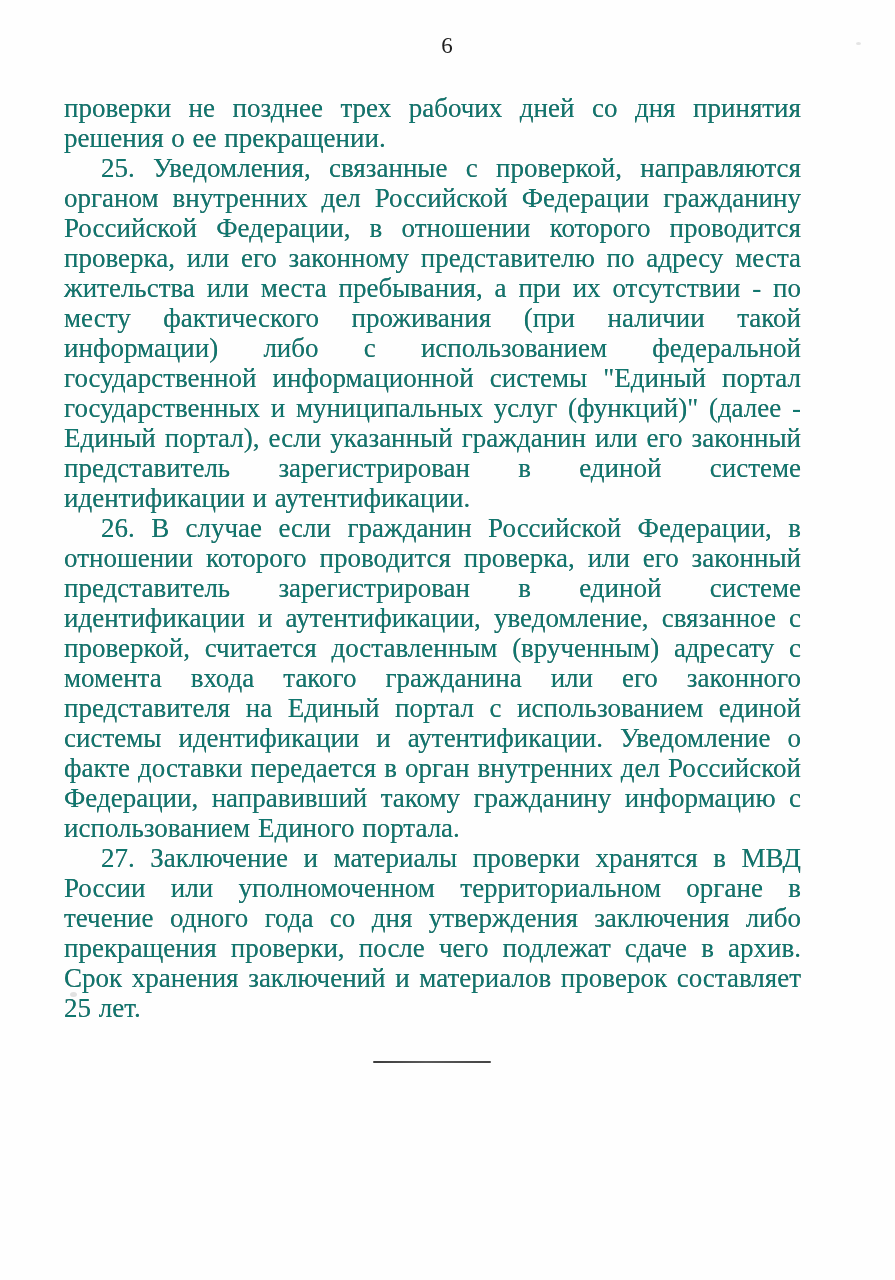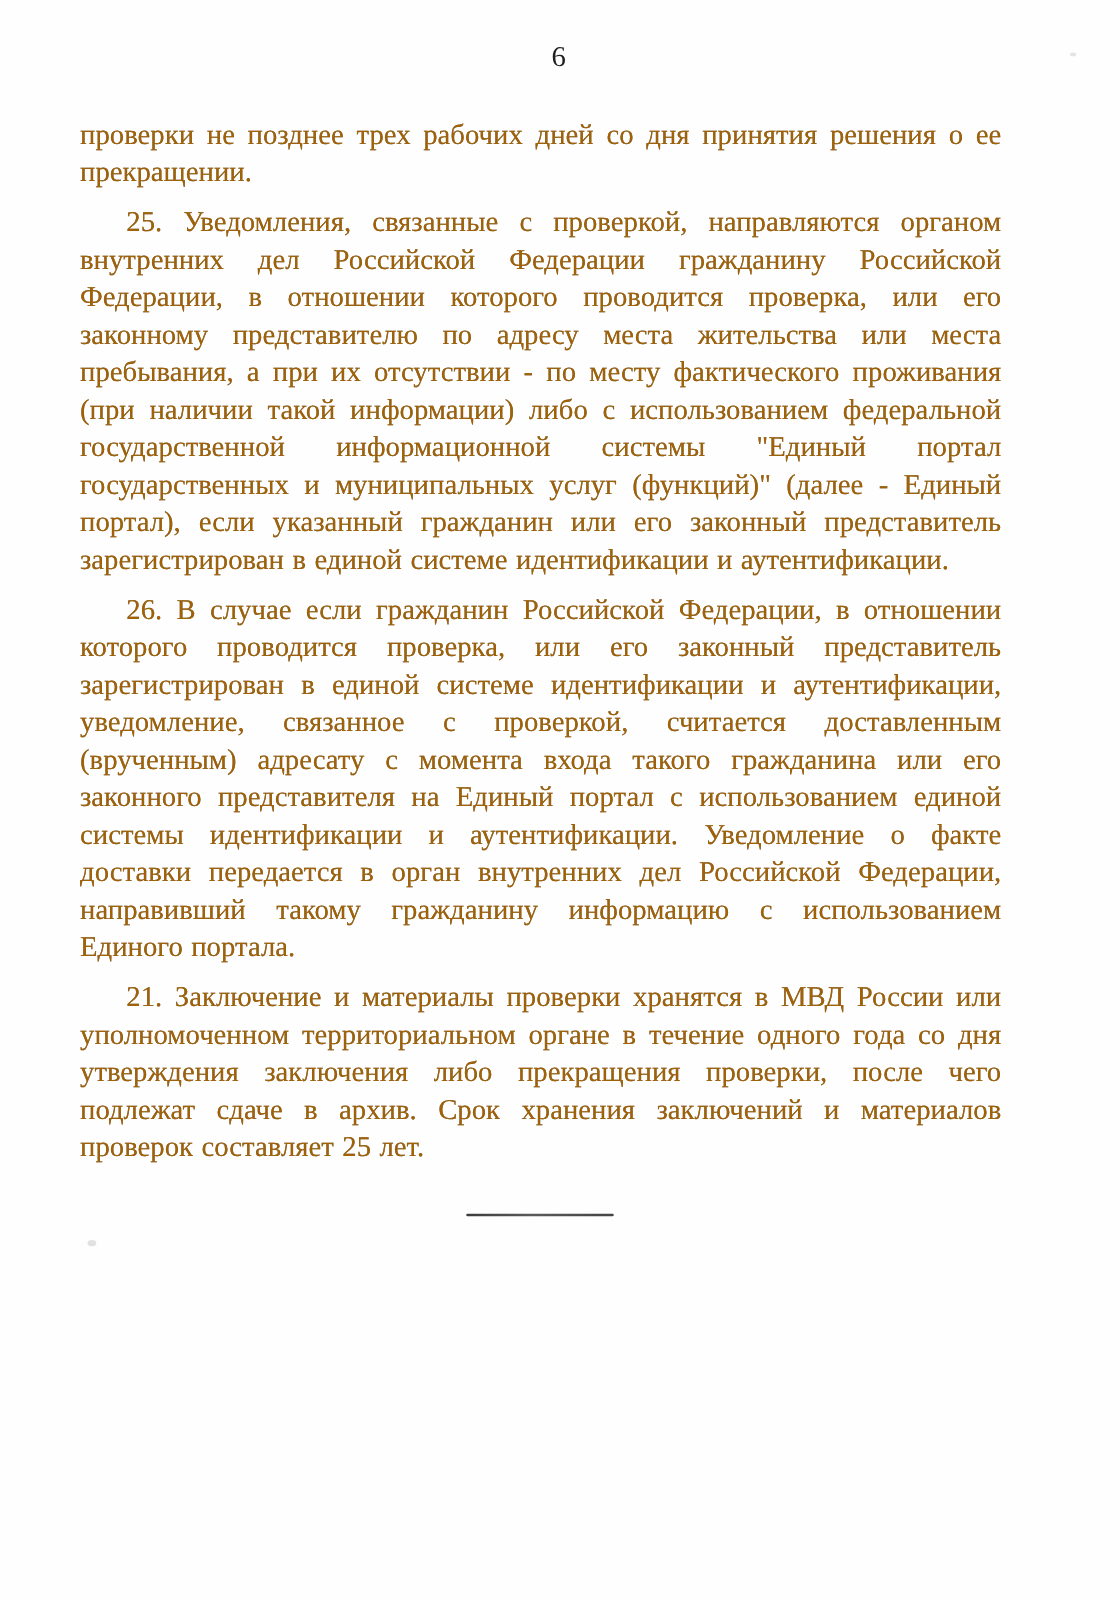--- a/index.html
+++ b/index.html
@@ -25,25 +25,25 @@
     font-size: 23px;
     padding-top: 33px;
     color: #1f1f1f;
     letter-spacing: 1px;
   }
   .body-text {
     margin-top: 34px;
   }
   p.para {
     width: 737px;
-    margin: 10px 0 0 64px;
-    font-size: 23px;
+    margin: 0 0 0 64px;
+    font-size: 27px;
     line-height: 30px;
     text-align: justify;
-    color: #a16207;
+    color: #0f766e;
     text-shadow: 0 0 0.5px rgba(20,20,20,0.55);
     word-spacing: 1px;
   }
   p.para.indent {
     text-indent: 37px;
   }
   .end-rule {
     width: 118px;
     height: 2px;
     background: linear-gradient(to right, #3c3c3c, #5a5a5a 45%, #444444);
@@ -66,21 +66,21 @@
   <div class="page-number">6</div>
 
   <div class="body-text">
 
     <p class="para">проверки не позднее трех рабочих дней со дня принятия решения о ее прекращении.</p>
 
     <p class="para indent">25. Уведомления, связанные с проверкой, направляются органом внутренних дел Российской Федерации гражданину Российской Федерации, в отношении которого проводится проверка, или его законному представителю по адресу места жительства или места пребывания, а при их отсутствии - по месту фактического проживания (при наличии такой информации) либо с использованием федеральной государственной информационной системы "Единый портал государственных и муниципальных услуг (функций)" (далее - Единый портал), если указанный гражданин или его законный представитель зарегистрирован в единой системе идентификации и аутентификации.</p>
 
     <p class="para indent">26. В случае если гражданин Российской Федерации, в отношении которого проводится проверка, или его законный представитель зарегистрирован в единой системе идентификации и аутентификации, уведомление, связанное с проверкой, считается доставленным (врученным) адресату с момента входа такого гражданина или его законного представителя на Единый портал с использованием единой системы идентификации и аутентификации. Уведомление о факте доставки передается в орган внутренних дел Российской Федерации, направивший такому гражданину информацию с использованием Единого портала.</p>
 
-    <p class="para indent">21. Заключение и материалы проверки хранятся в МВД России или уполномоченном территориальном органе в течение одного года со дня утверждения заключения либо прекращения проверки, после чего подлежат сдаче в архив. Срок хранения заключений и материалов проверок составляет 25 лет.</p>
+    <p class="para indent">27. Заключение и материалы проверки хранятся в МВД России или уполномоченном территориальном органе в течение одного года со дня утверждения заключения либо прекращения проверки, после чего подлежат сдаче в архив. Срок хранения заключений и материалов проверок составляет 25 лет.</p>
 
     <div class="end-rule"></div>
   </div>
 
   <div class="speck one"></div>
   <div class="speck two"></div>
 
 </div>
 
 </body></html>

